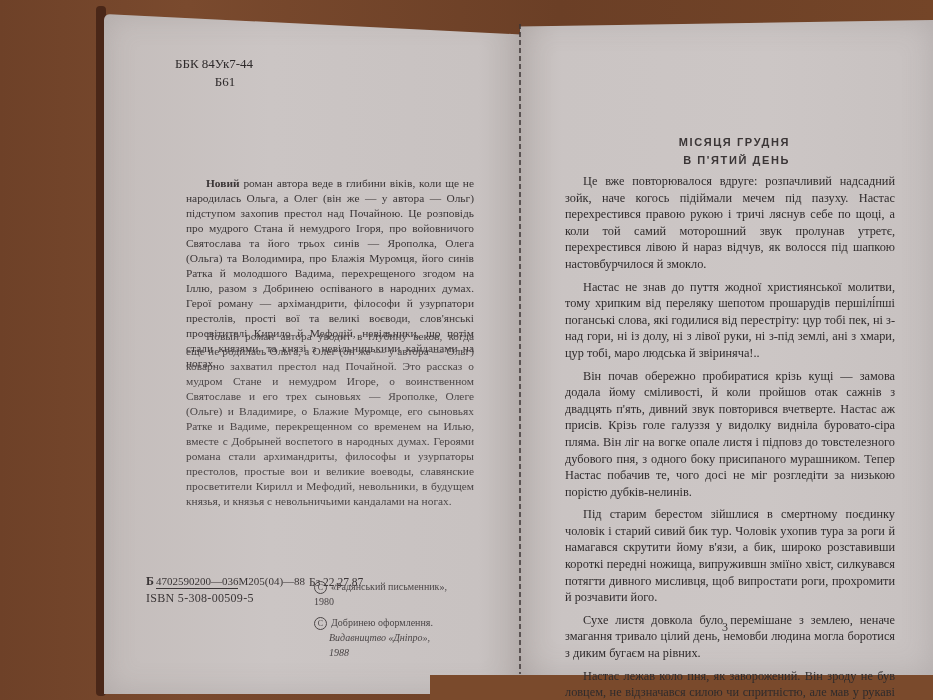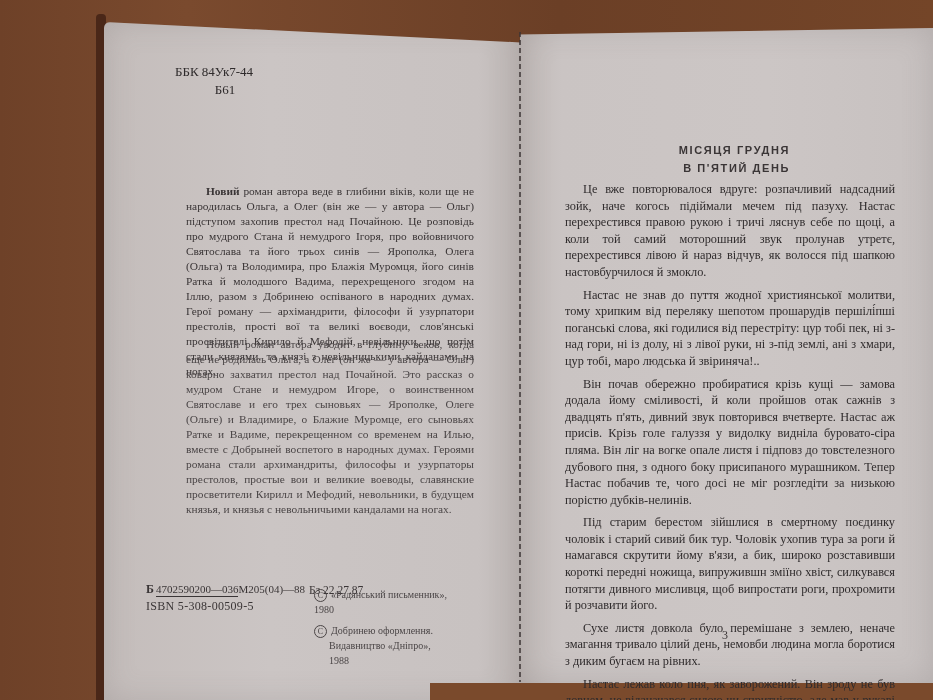--- a/index.html
+++ b/index.html
@@ -1,21 +1,21 @@
 <!DOCTYPE html>
 <html><head>
   <meta charset="utf-8">
   <style>
     html, body { margin: 0; padding: 0; }
     body {
       width: 933px; height: 700px; overflow: hidden; position: relative;
       background: linear-gradient(90deg, #6e4128 0%, #7a4a2e 20%, #6b3f26 60%, #744528 100%);
       font-family: "Liberation Serif", serif;
     }
-    .book { position: absolute; left: 0; top: 8px; width: 933px; height: 538px; }
+    .book { position: absolute; left: 0; top: 0; width: 933px; height: 538px; }
     .page {
       position: absolute; background: #c9c3c2;
       box-shadow: inset 0 0 30px rgba(120,110,110,0.25);
     }
     .page-left {
       left: 104px; top: 14px; width: 416px; height: 680px;
       background: linear-gradient(90deg, #c4bdbb 0%, #cbc5c4 40%, #c8c2c1 90%, #bdb6b4 100%);
       border-top-left-radius: 6px;
       clip-path: polygon(0 0, 100% 3%, 100% 100%, 0 100%);
     }
@@ -46,21 +46,21 @@
     .imprint { position: absolute; left: 146px; top: 574px; width: 350px; font-size: 11px; color: #3a3536; }
     .code-row { display: flex; align-items: center; }
     .code-b { font-weight: bold; font-size: 12px; margin-right: 2px; }
     .fraction { display: inline-flex; font-size: 11px; line-height: 13px; }
     .fraction .num { border-bottom: 1px solid #3a3536; }
     .bz { margin-left: 4px; font-size: 11.5px; }
     .isbn { margin-top: 2px; font-size: 12px; letter-spacing: 0.3px; }
     .copyr { position: absolute; left: 314px; top: 579px; font-size: 10px; line-height: 15px; color: #4a4546; width: 190px; }
     .copyr .line { display: flex; justify-content: space-between; flex-direction: column; }
     .copyr .c { display: inline-block; width: 11px; height: 11px; border: 1px solid #4a4546; border-radius: 50%; font-size: 8px; line-height: 11px; text-align: center; margin-right: 4px; }
-    .copyr .ind { padding-left: 15px; }
+    .copyr .ind { padding-left: 15px; font-style: italic; }
     .chapter-title { position: absolute; left: 650px; top: 91px; font-size: 21px; font-weight: bold; letter-spacing: 0.5px; color: #2c2829; }
     .subtitle { position: absolute; left: 640px; top: 133px; width: 150px; text-align: right; font-family: "Liberation Sans", sans-serif; font-weight: bold; font-size: 11px; letter-spacing: 1.6px; line-height: 18px; color: #3a3536; }
     .body-text { position: absolute; left: 565px; top: 173px; width: 330px; font-size: 12.3px; line-height: 16.6px; text-align: justify; color: #2f2b2c; }
     .body-text p { margin: 0 0 6px 0; text-indent: 18px; }
     .page-num { position: absolute; left: 722px; top: 620px; font-size: 12px; color: #3a3536; }
     .bottom-bg { position: absolute; left: 430px; top: 675px; width: 503px; height: 25px; background: #7a4a2c; }
   </style>
 </head>
 <body>
 

